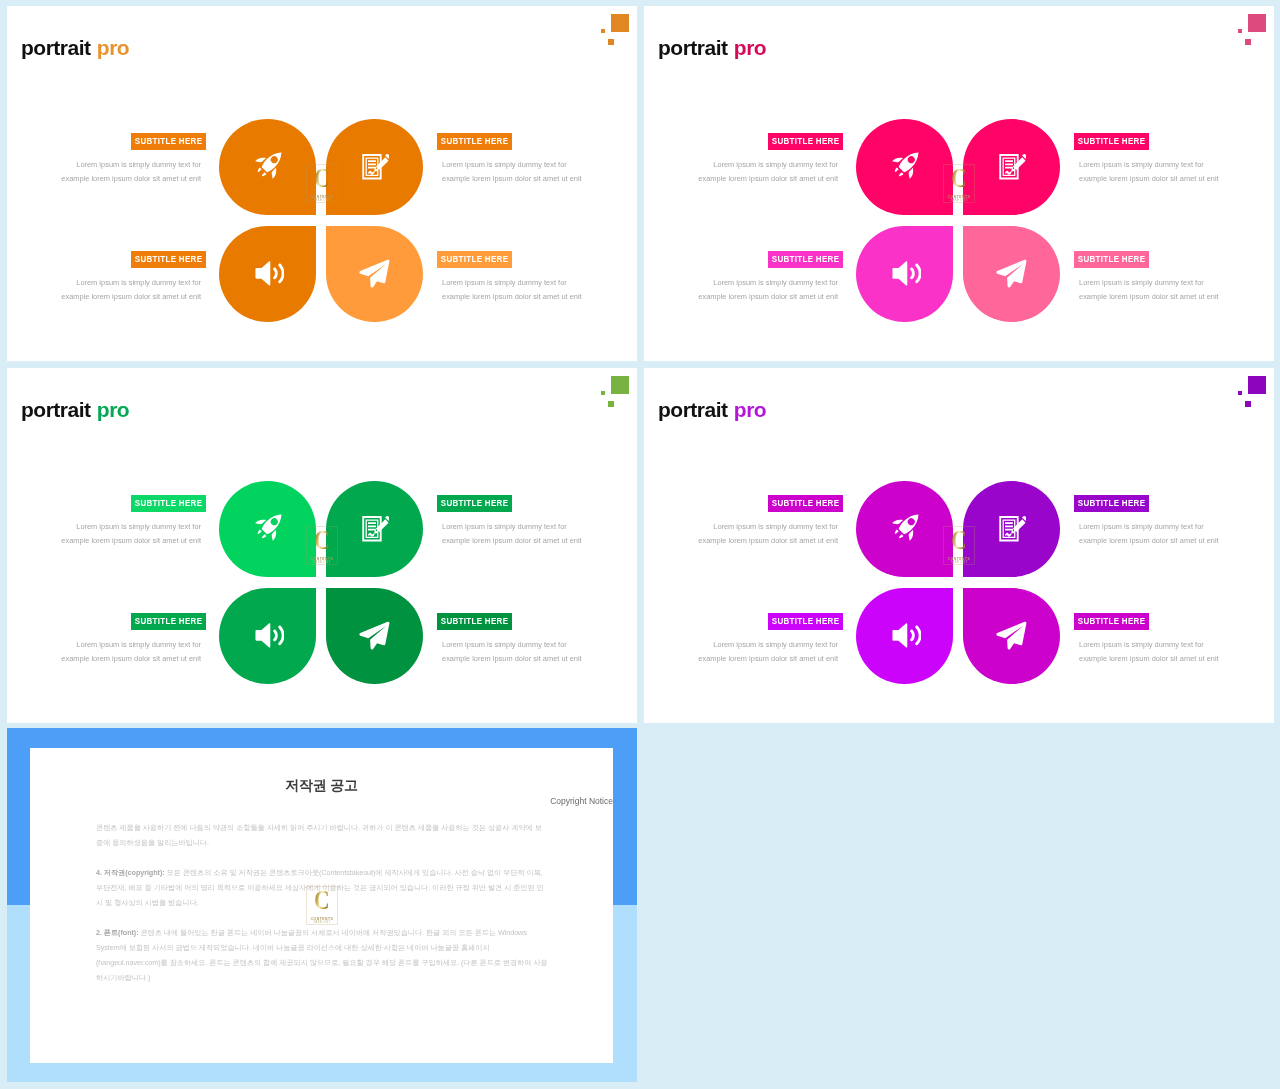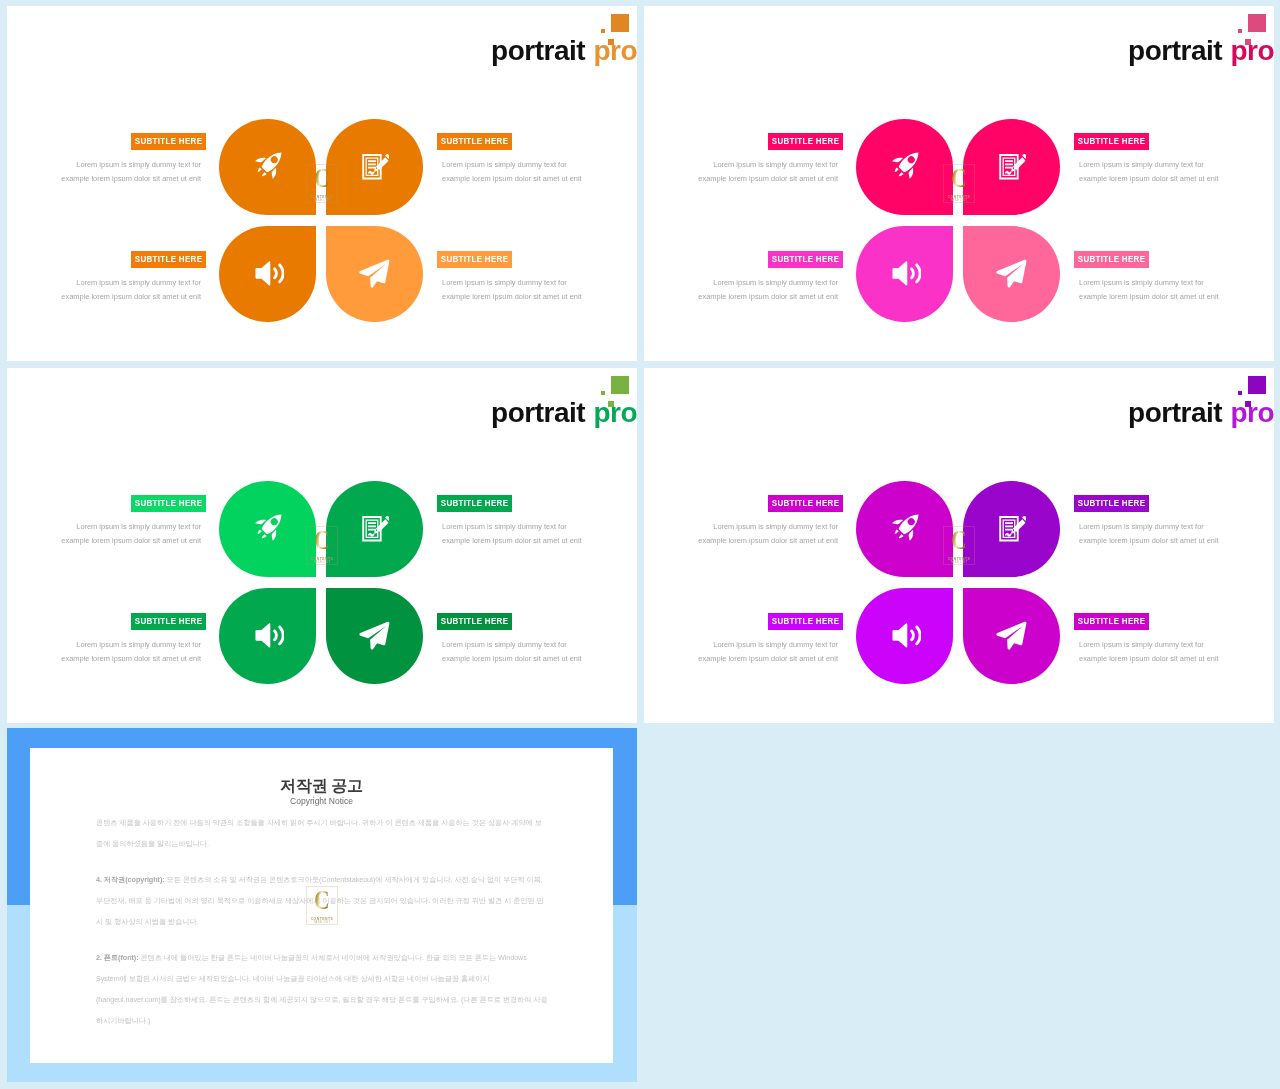--- a/index.html
+++ b/index.html
@@ -9,22 +9,22 @@
        -webkit-font-smoothing:antialiased;}
   .board{position:absolute;left:0;top:0;width:1280px;height:1089px;}
   .slide{position:absolute;background:#fff;overflow:hidden;}
   .s0{left:7px;top:6px;width:630px;height:355px;}
   .s1{left:644px;top:6px;width:630px;height:355px;}
   .s2{left:7px;top:368px;width:630px;height:355px;}
   .s3{left:644px;top:368px;width:630px;height:355px;}
   .s4{left:7px;top:728px;width:630px;height:354px;background:#4d9ef6;}
 
   
-  .title{position:absolute;left:0;top:31px;width:100%;text-align:right;
-         font-size:28px;font-weight:bold;letter-spacing:-0.5px;color:#111;line-height:1;}
+  .title{position:absolute;left:14px;top:31px;width:100%;text-align:left;
+         font-size:21px;font-weight:bold;letter-spacing:-0.5px;color:#111;line-height:1;}
   .title .accent{margin-left:1px;}
 
   
   .deco{position:absolute;left:593px;top:7px;width:36px;height:40px;}
   .deco i{position:absolute;display:block;}
   .deco .sq-big{left:11px;top:1px;width:18px;height:18px;}
   .deco .sq-sm{left:1px;top:16px;width:4px;height:4px;}
   .deco .sq-md{left:8px;top:26px;width:6px;height:6px;}
 
   
@@ -48,25 +48,25 @@
   .b0,.b2{left:54px;text-align:right;}
   .b1,.b3{left:430px;text-align:left;}
   .b0 .desc,.b2 .desc{padding-right:5px;}
   .b1 .desc,.b3 .desc{padding-left:5px;}
   .b0,.b1{top:127px;}
   .b2,.b3{top:245px;}
 
   
   .cpcard{position:absolute;left:23px;top:20px;width:583px;height:315px;background:#fff;}
   .cph1{position:absolute;left:0;top:32px;width:100%;text-align:center;
-        font-size:16px;font-weight:bold;color:#3c3c3c;letter-spacing:-0.2px;line-height:11px;font-family:Liberation Serif, serif;}
-  .cph2{position:absolute;left:0;top:49px;width:100%;text-align:center;
+        font-size:14px;font-weight:bold;color:#3c3c3c;letter-spacing:-0.2px;line-height:11px;}
+  .cph2{position:absolute;left:0;top:49px;width:100%;text-align:right;
         font-size:8.5px;color:#6a6a6a;line-height:8px;}
-  .cpbody{position:absolute;left:66px;top:64px;width:452px;color:#c2c2c2;
-          font-size:7.2px;line-height:21px;text-align:left;letter-spacing:-0.05px;}
+  .cpbody{position:absolute;left:66px;top:72px;width:452px;color:#c2c2c2;
+          font-size:7.2px;line-height:15px;text-align:left;letter-spacing:-0.05px;}
   .cpbody p{margin:0 0 15px 0;}
   .cpbody b{color:#a8a8a8;font-weight:bold;}
   .fade{position:absolute;left:0;top:177px;width:631px;height:178px;
         background:#b0dffd;pointer-events:none;z-index:0;}
 
   
   .wm{position:absolute;left:50%;margin-left:-16px;top:50%;margin-top:-19.5px;
       width:32px;height:39px;
       border:1px solid rgba(180,155,95,0.26);box-sizing:border-box;
       display:flex;flex-direction:column;align-items:center;justify-content:flex-start;

